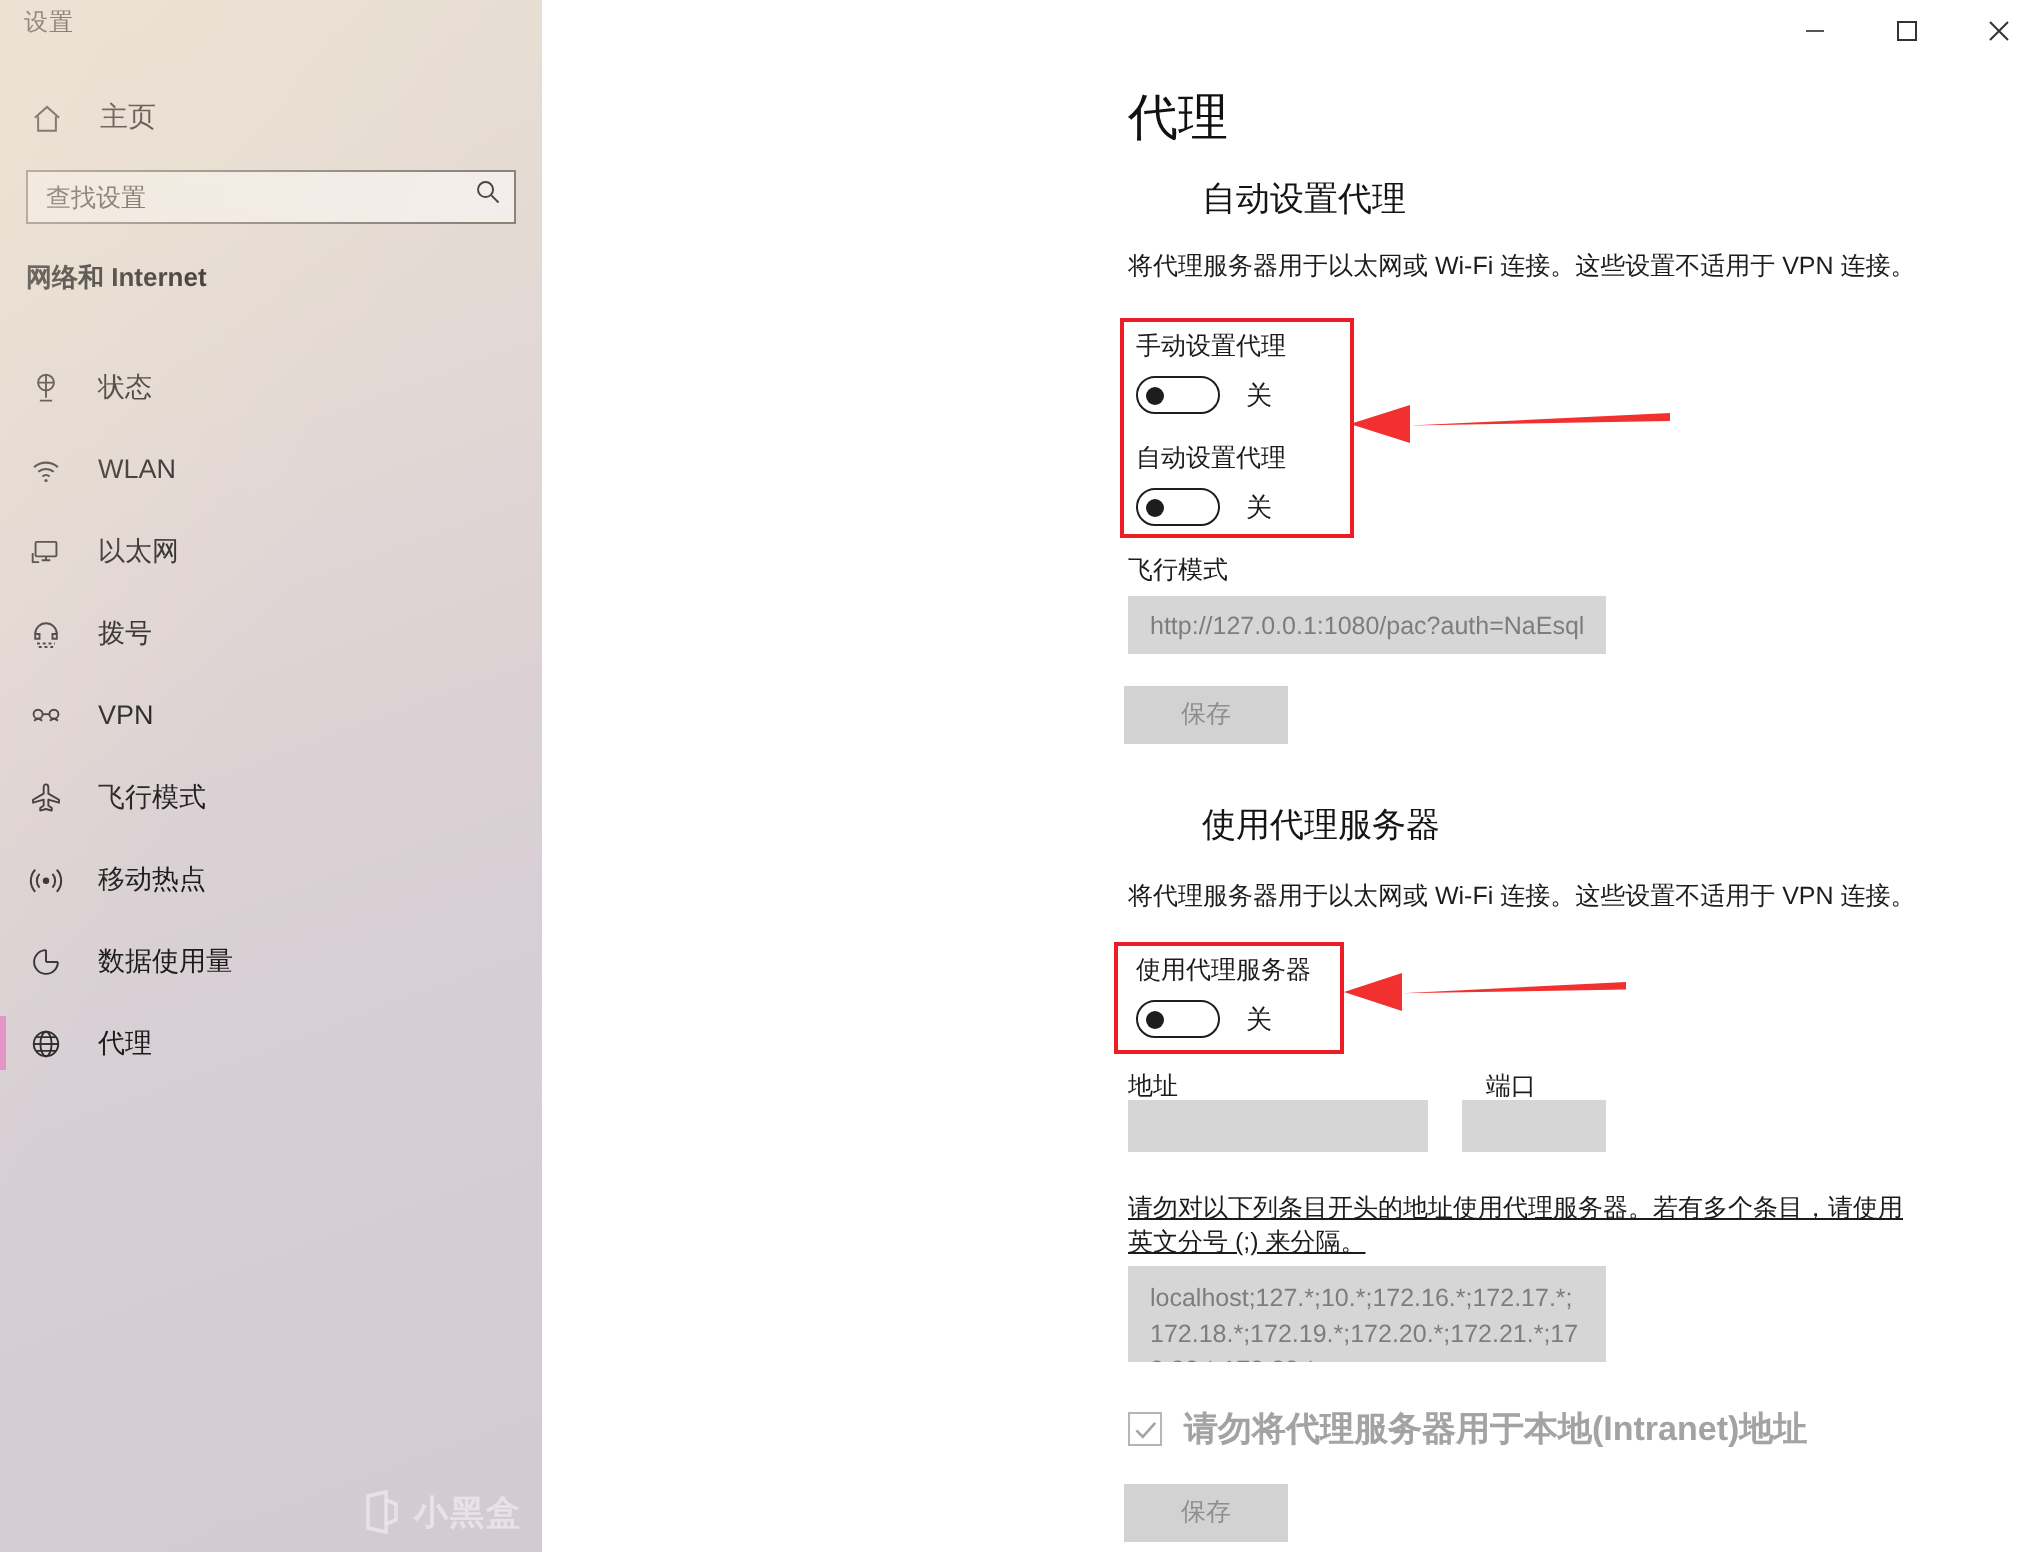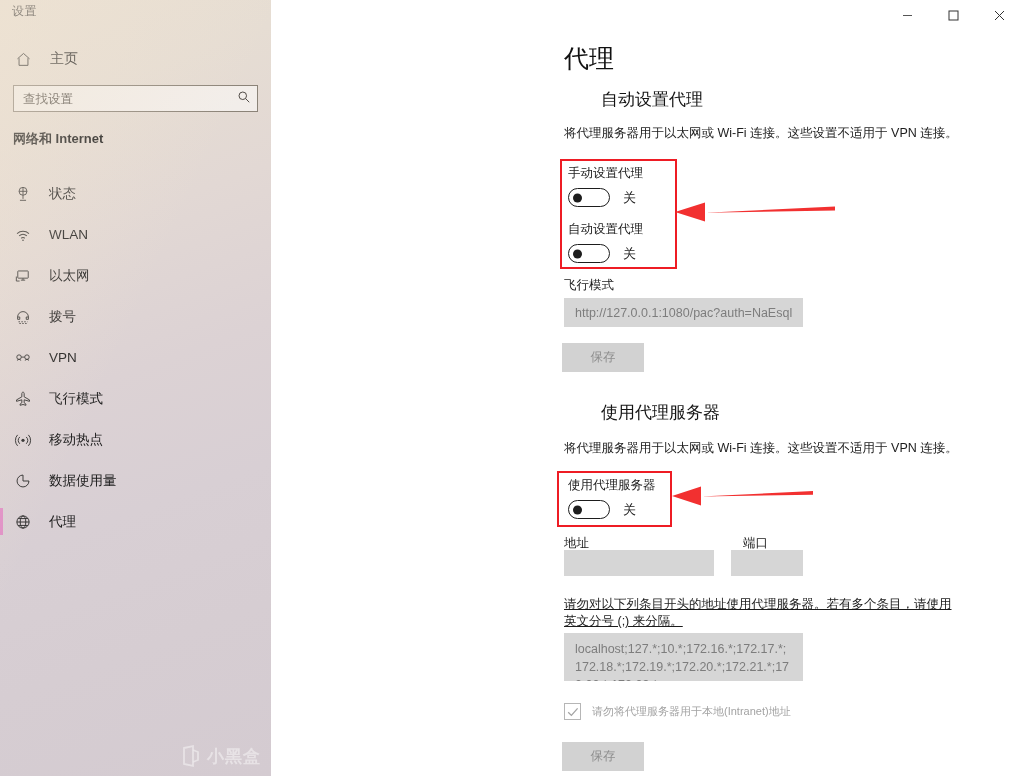--- a/index.html
+++ b/index.html
@@ -239,21 +239,21 @@
     display: flex; align-items: center; gap: 11px;
   }
   .check-box {
     width: 17px; height: 17px;
     border: 1.3px solid #b6b6b6;
     background: #fff;
     position: relative;
     flex: 0 0 17px;
   }
   .check-box svg { position: absolute; left: 1px; top: 1px; }
-  .check-label { font-size: 11px; color: #a3a3a3; }
+  .check-label { font-size: 17px; color: #a3a3a3; font-weight: bold; }
 
   
   .anno-box {
     position: absolute;
     border: 2px solid #ee1c24;
     pointer-events: none;
     z-index: 20;
   }
   .anno-arrow {
     position: absolute;

